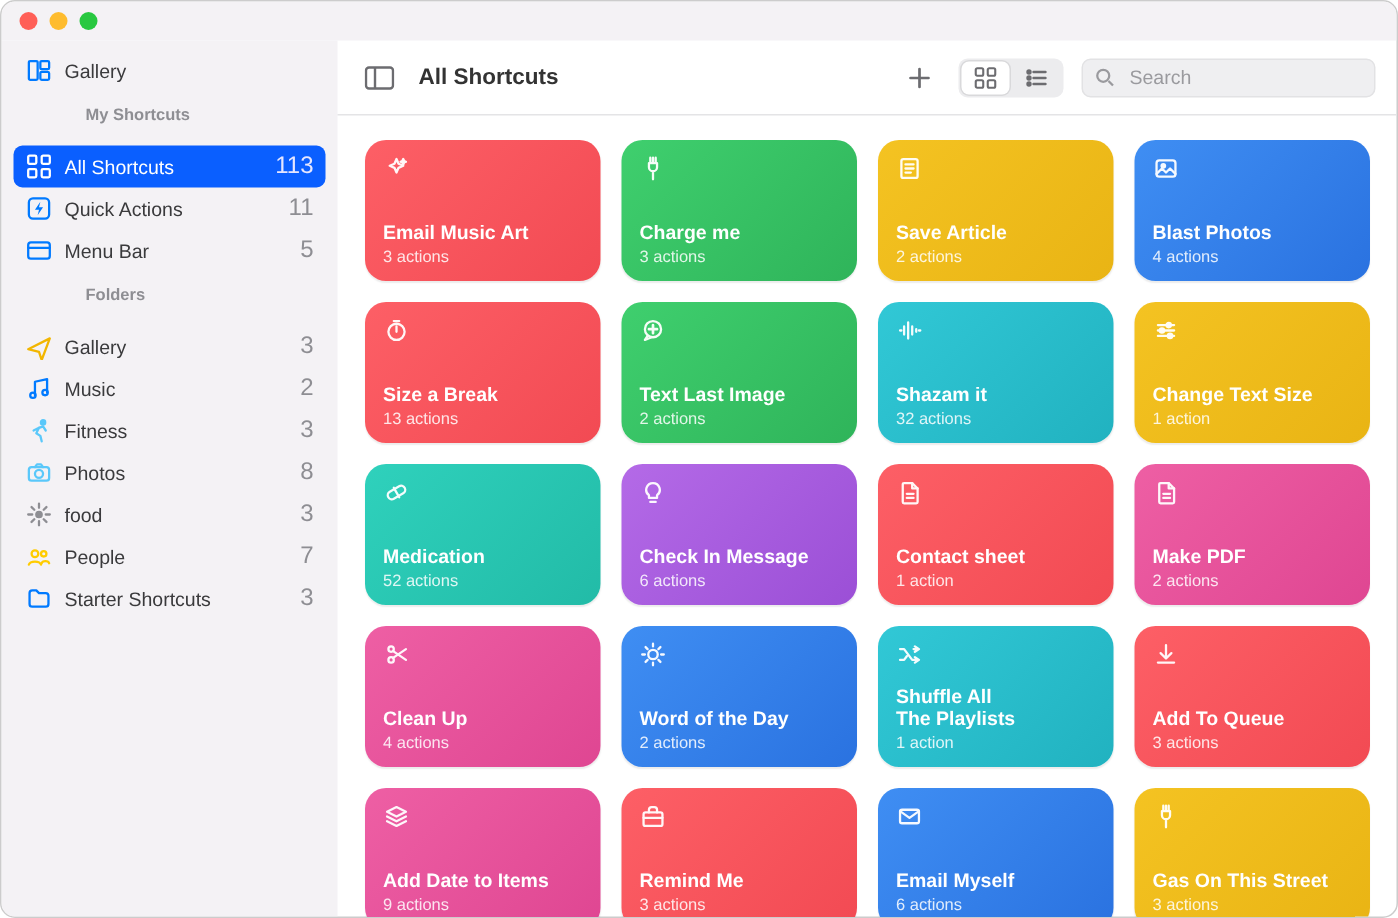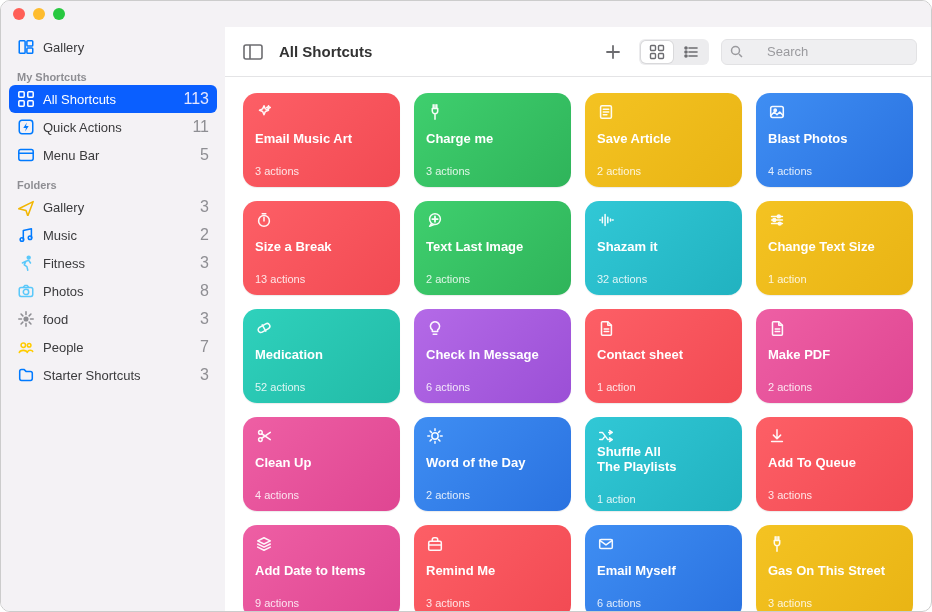--- a/index.html
+++ b/index.html
@@ -54,21 +54,22 @@
   }
   .side-item .label { flex: 1; white-space: nowrap; overflow: hidden; text-overflow: ellipsis; }
   .side-item .count { color: #8e8e93; font-size: 16px; }
   .side-item.selected { background: #0a5fff; color: #fff; }
   .side-item.selected .icon { color: #fff; }
   .side-item.selected .count { color: #e6e6ff; }
   .side-section {
     font-size: 11px;
     color: #8e8e93;
     font-weight: 600;
-    padding: 10px 8px 2px 8px;
+    padding: 10px 8px 14px 8px;
+    margin-left: 40px;
   }
 
   
   .content {
     flex: 1;
     display: flex;
     flex-direction: column;
     min-width: 0;
   }
   .toolbar {
@@ -103,21 +104,21 @@
   .segmented .seg.active { background: #fff; box-shadow: 0 0 0 1px #d9d9db; }
   .search {
     flex: 0 0 196px;
     height: 26px;
     background: #efeff1;
     border: 1px solid #e2e2e4;
     border-radius: 6px;
     display: flex;
     align-items: center;
     padding: 0 8px;
-    gap: 24px;
+    gap: 10px;
     color: #9a9a9e;
     font-size: 13px;
   }
 
   .grid-wrap { flex: 1; overflow: auto; padding: 16px 18px; }
   .grid {
     display: grid;
     grid-template-columns: repeat(4, 1fr);
     gap: 14px;
   }
@@ -128,21 +129,21 @@
     color: #fff;
     display: flex;
     flex-direction: column;
     justify-content: space-between;
     box-shadow: 0 1px 1px rgba(0,0,0,0.08);
     position: relative;
     overflow: hidden;
   }
   .card .cicon { width: 20px; height: 20px; opacity: 0.95; }
   .card .ctitle { font-size: 13px; font-weight: 600; line-height: 1.15; }
-  .card .csub { font-size: 11px; opacity: 0.85; margin-top: 18px; }
+  .card .csub { font-size: 11px; opacity: 0.85; margin-top: 2px; }
 
   svg { display: block; }
 </style>
 </head>
 <body>
 
 <div class="titlebar">
   <div class="traffic">
     <div class="dot red"></div>
     <div class="dot yellow"></div>

